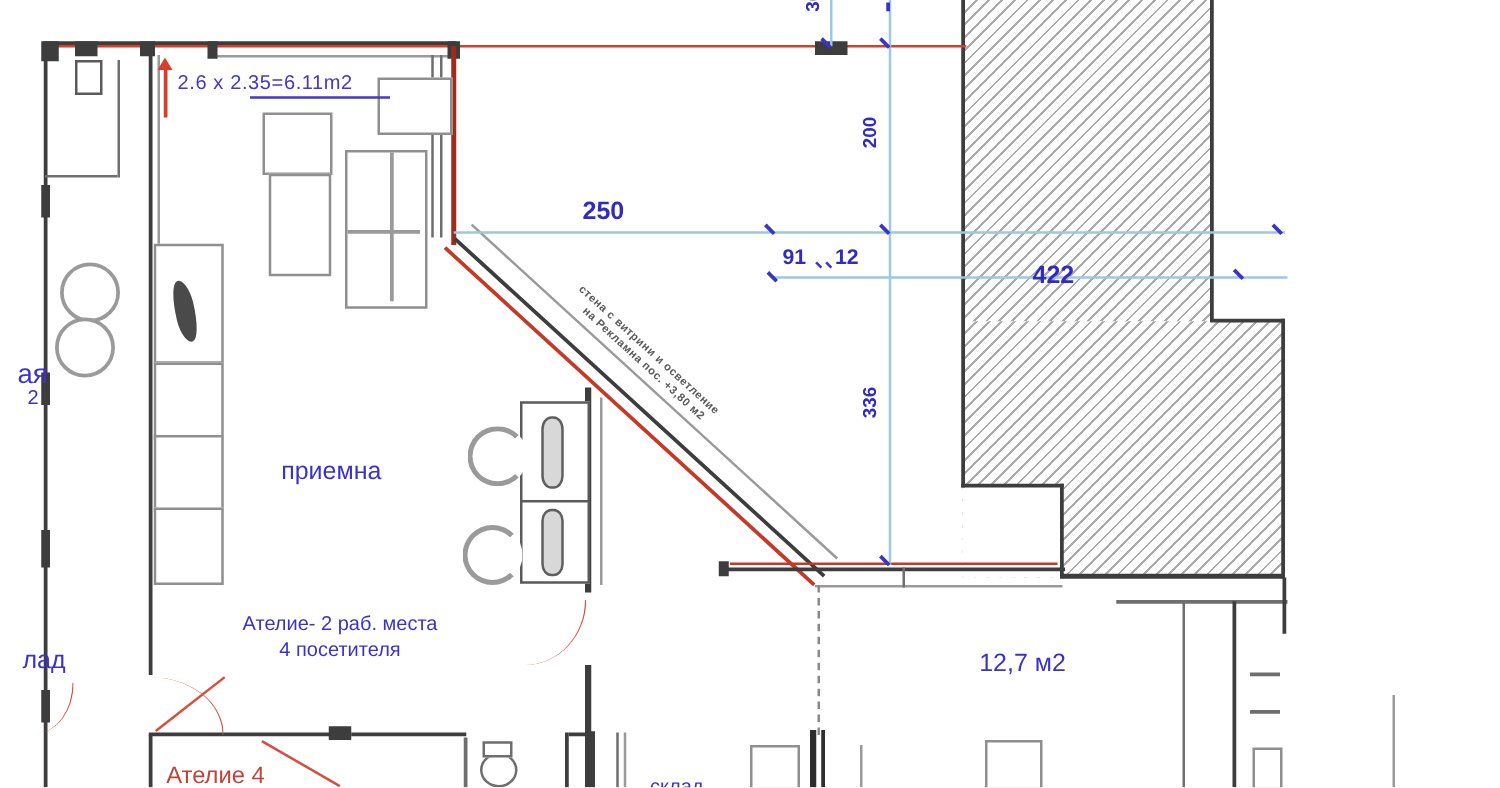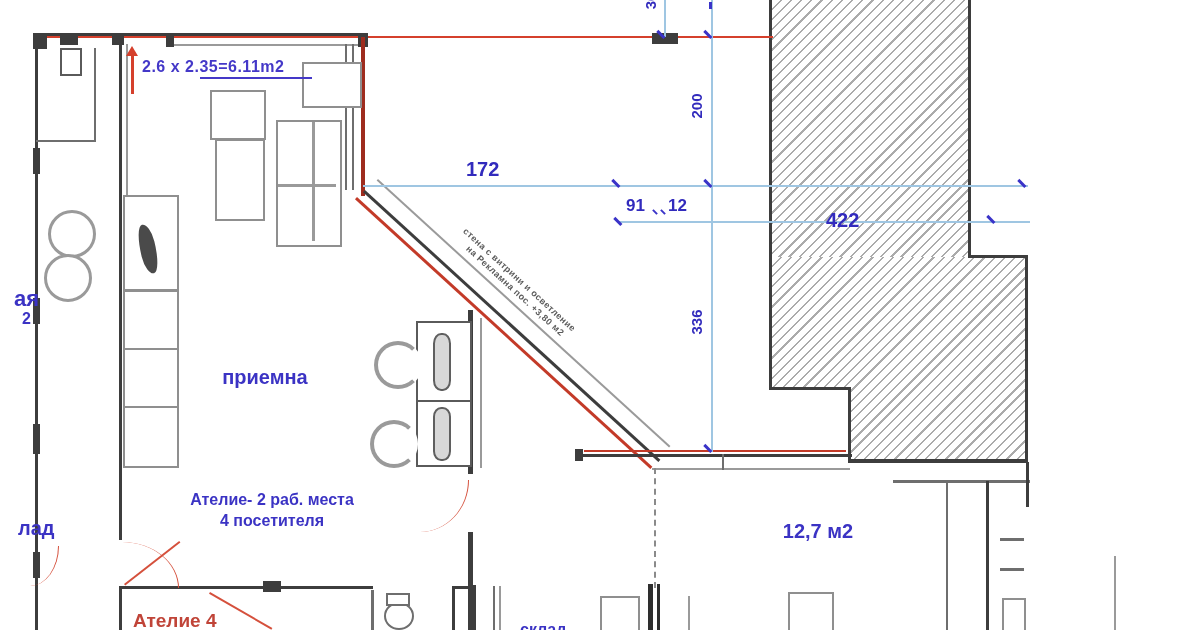--- a/index.html
+++ b/index.html
@@ -10,21 +10,21 @@
   .lt{background:#9a9a9a;}
   .redl{background:#d5402c;}
   .dredl{background:#9e2c1e;}
   .dim{position:absolute;background:#9fc6e2;}
   .tick{position:absolute;width:10px;height:2.5px;background:#3a33c8;transform:rotate(45deg);}
   .tick.small{width:6px;height:2px;}
   .box{position:absolute;border:2px solid #8f8f8f;background:#fff;}
   .box.dk{border-color:#5a5a5a;}
   .circ{position:absolute;border:3px solid #9a9a9a;border-radius:50%;background:#fff;}
   .hatch{position:absolute;background:repeating-linear-gradient(135deg,#ababab 0 1.6px,rgba(255,255,255,0) 1.6px 7.2px);}
-  .lbl{position:absolute;color:#3b33c4;font-weight:bold;white-space:nowrap;}
+  .lbl{position:absolute;color:#3b33c4;font-weight:normal;white-space:nowrap;}
   .dimlbl{position:absolute;color:#322bbd;font-weight:bold;white-space:nowrap;}
   .rot{display:flex;align-items:center;justify-content:center;transform:rotate(-90deg);}
   .redtxt{color:#c04438;}
   .center{text-align:center;}
   .arc{position:absolute;background:none;}
   .note{position:absolute;color:#5a5a5a;font-size:9px;font-weight:bold;letter-spacing:.5px;
         transform:rotate(42.4deg);transform-origin:0 0;line-height:11px;white-space:nowrap;}
   .dash{position:absolute;border-left:2px dashed #8a8a8a;}
   .compu{position:absolute;border:2px solid #5f5f5f;border-radius:45%/18%;background:#d8d8d8;}
 </style>
@@ -154,21 +154,21 @@
   <div class="tick" style="left:611px;top:182px;"></div>
   <div class="tick" style="left:703px;top:182px;"></div>
   <div class="tick" style="left:1017px;top:182px;"></div>
   <div class="tick" style="left:613px;top:220px;"></div>
   <div class="tick" style="left:986px;top:218px;"></div>
   <div class="tick" style="left:703px;top:447px;"></div>
   <div class="tick small" style="left:652px;top:211px;"></div>
   <div class="tick small" style="left:660px;top:211px;"></div>
   <div style="position:absolute;left:709px;top:2px;width:3px;height:7px;background:#3a33c8;"></div>
 
-  <div class="dimlbl" style="left:466px;top:158px;font-size:20px;">172</div>
+  <div class="dimlbl" style="left:466px;top:158px;font-size:20px;">250</div>
   <div class="dimlbl" style="left:626px;top:196px;font-size:17px;">91</div>
   <div class="dimlbl" style="left:668px;top:196px;font-size:17px;">12</div>
   <div class="dimlbl" style="left:826px;top:193px;font-size:20px;margin-top:16px;">422</div>
   <div class="dimlbl rot" style="left:676px;top:86px;width:40px;height:40px;font-size:15px;">200</div>
   <div class="dimlbl rot" style="left:676px;top:302px;width:40px;height:40px;font-size:15px;">336</div>
   <div class="dimlbl rot" style="left:630px;top:-14px;width:40px;height:30px;font-size:15px;">36</div>
 
   <div class="lbl" style="left:142px;top:58px;font-size:16px;letter-spacing:.5px;color:#4438c8;">2.6 x 2.35=6.11m2</div>
   <div style="position:absolute;left:200px;top:77px;width:112px;height:2px;background:#4438c8;"></div>
 

